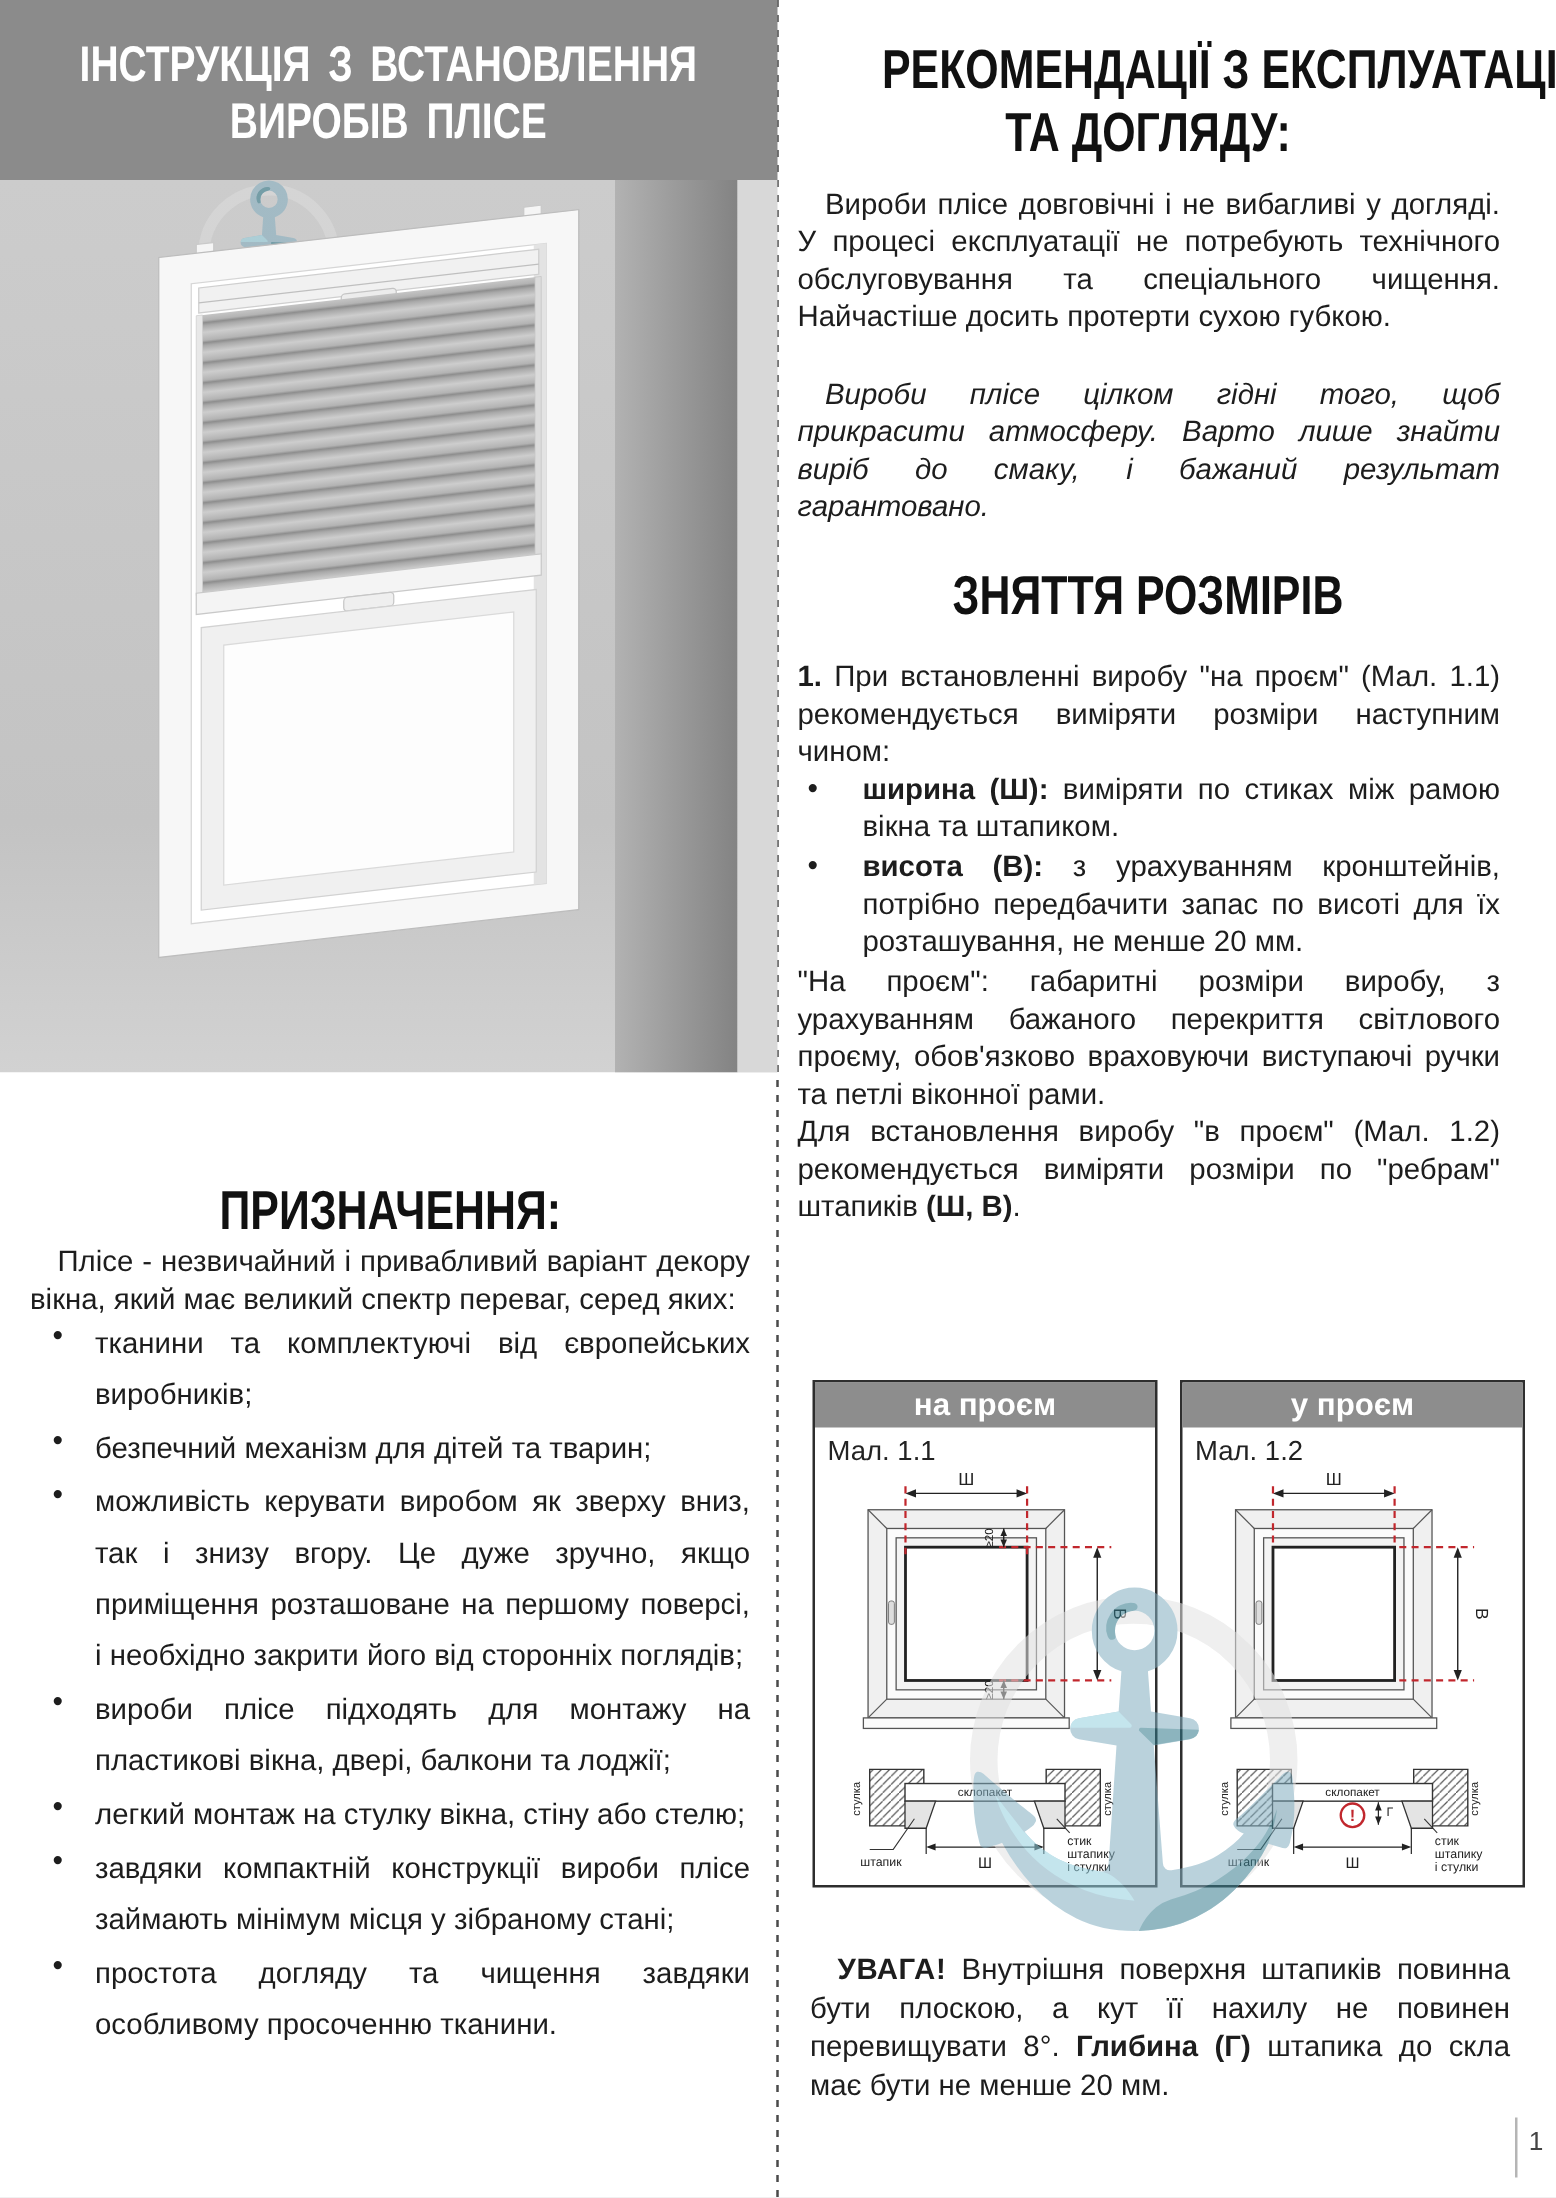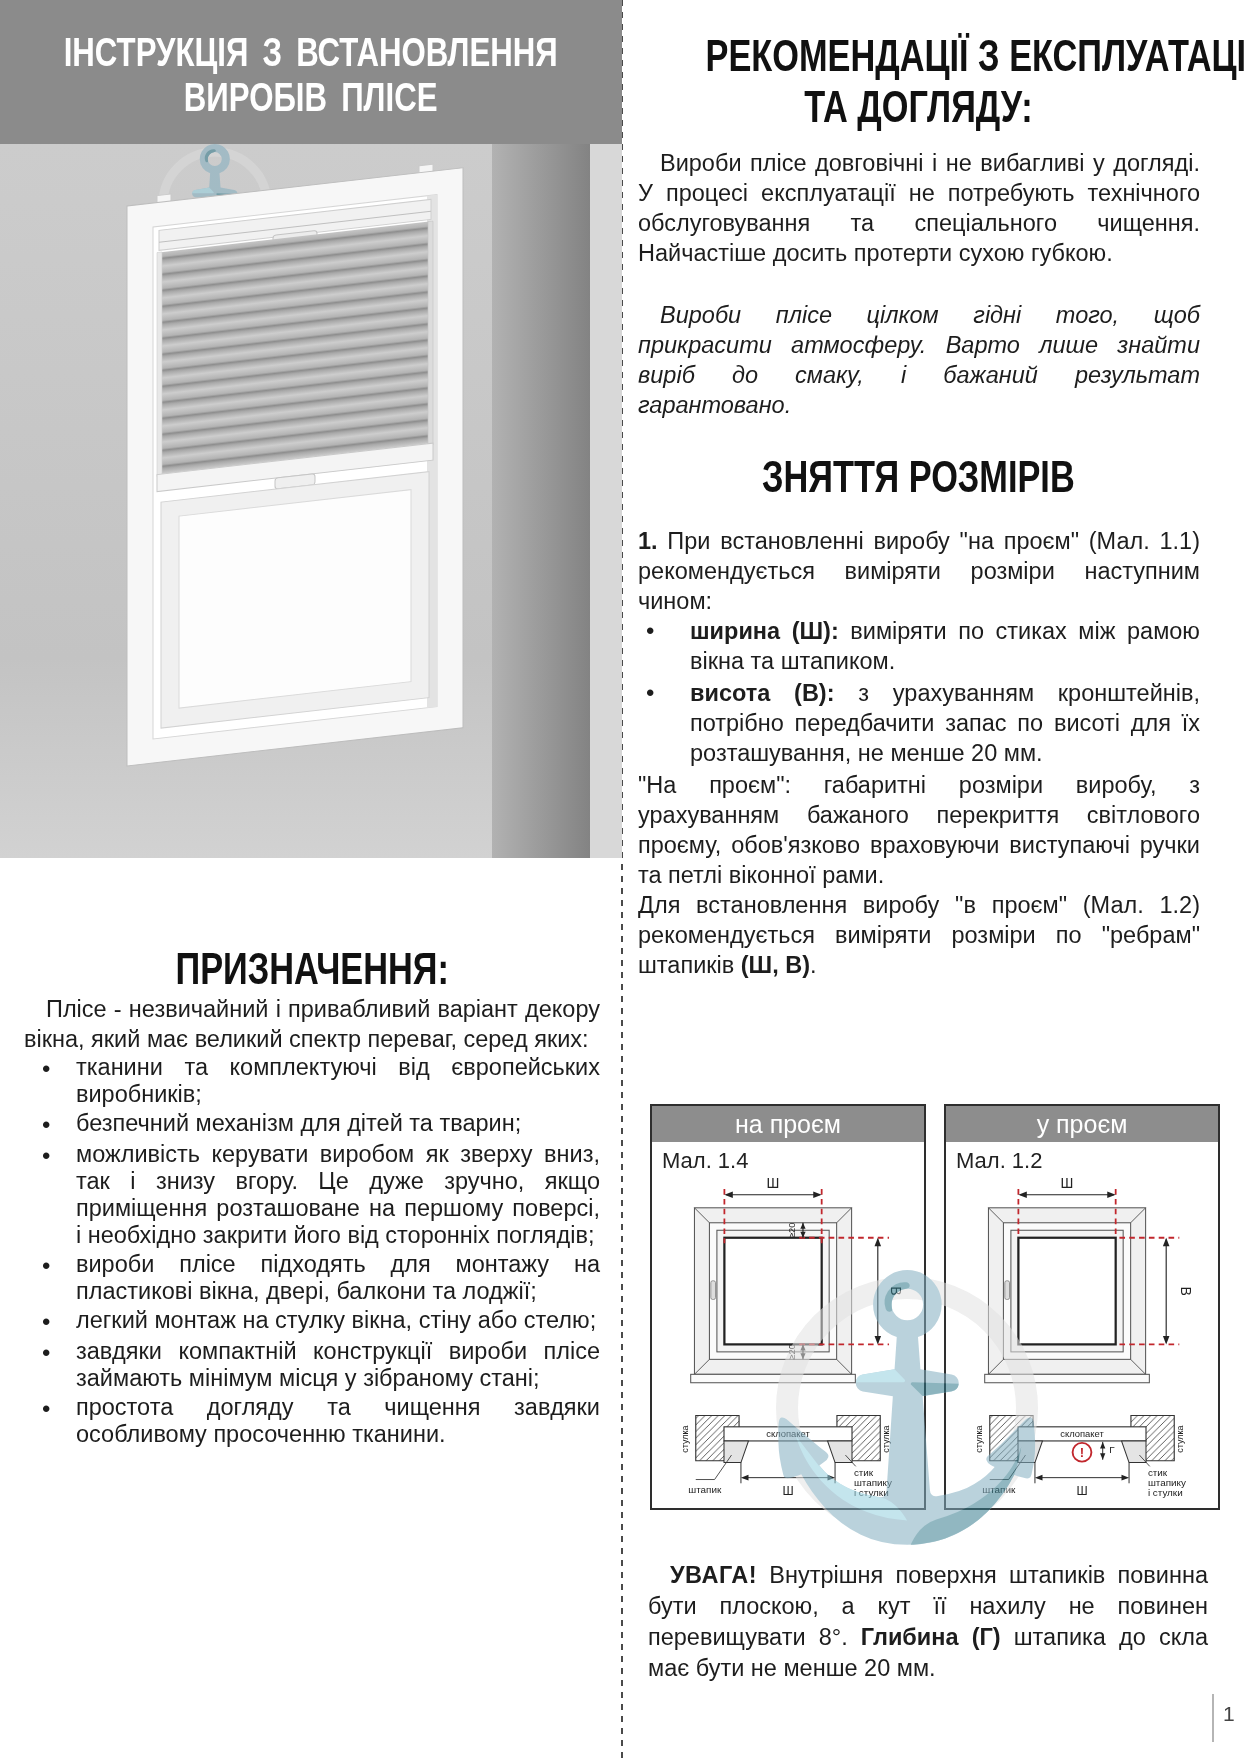--- a/index.html
+++ b/index.html
@@ -25,39 +25,39 @@
   .h-purpose{font-size:44px;}
   .body-text{font-size:23.5px;line-height:30px;text-align:justify;margin:0;}
   .indent{text-indent:22px;}
   .italic{font-style:italic;}
   .b{font-weight:700;}
   .purpose-intro{}
 
   ul.bullets{list-style:none;margin:0;padding:0;}
   .bullet-item{display:grid;grid-template-columns:52px 1fr;margin:0 0 2px 0;}
   .bullet-item::before{content:"\2022";font-size:24px;line-height:29px;padding-left:18px;}
-  .purpose-list .bullet-text{font-size:23.5px;line-height:27px;display:block;text-align:justify;}
+  .purpose-list .bullet-text{font-size:23.5px;line-height:41px;display:block;text-align:justify;}
 
   
   .rc{position:absolute;left:628px;top:30px;width:580px;}
   .rc-h1{font-size:44px;line-height:1.16;margin-bottom:16px;}
   .care-p3{margin-top:32px;}
   .rc-h2{font-size:44px;margin:32px 0 24px 0;}
   .rc-list{margin:2px 0;}
   .rc-list .bullet-text{font-size:23.5px;line-height:30px;display:block;text-align:justify;}
   .rc .body-text{width:562px;margin-left:10px;}
   .rc ul{width:572px;margin-left:0;}
   .rc-list .bullet-item{grid-template-columns:62px 1fr;}
 
   
   .fig-box{position:absolute;top:1104px;width:272px;height:402px;border:2px solid #2e2e2e;
            background:#fff;box-sizing:content-box;z-index:1;}
   .fig-box-1{left:650px;}
   .fig-box-2{left:944px;}
-  .fig-header{height:36px;background:#8d8d8d;color:#fff;font-weight:400;font-size:25px;
+  .fig-header{height:36px;background:#8d8d8d;color:#fff;font-weight:700;font-size:25px;
               display:flex;align-items:center;justify-content:center;}
   .fig-label{font-size:22px;color:#222;padding:6px 10px 2px 10px;}
   .fig-box svg{display:block;width:100%;}
   .win-diagram{height:232px;}
   .cs-diagram{height:96px;}
 
   
   svg text{font-family:"Liberation Sans",sans-serif;fill:#222;}
   .df-wall{fill:#f0f0f0;stroke:#555;stroke-width:1.1;}
   .df-frame{fill:#fbfbfb;stroke:#555;stroke-width:1.1;}
@@ -202,21 +202,21 @@
         </li>
     </ul>
     <p class="body-text">"На проєм": габаритні розміри виробу, з урахуванням бажаного перекриття світлового проєму, обов'язково враховуючи виступаючі ручки та петлі віконної рами.</p>
     <p class="body-text"><span>Для встановлення виробу "в проєм" (Мал. 1.2) рекомендується виміряти розміри по "ребрам" штапиків </span><span class="b">(Ш, В)</span><span>.</span></p>
   </section>
 
   <div class="fig-box fig-box-1">
     <div class="fig-header">
         <span>на проєм</span>
       </div>
-    <div class="fig-label">Мал. 1.4</div>
+    <div class="fig-label">Мал. 1.1</div>
     <svg class="win-diagram" viewBox="0 0 272 248">
       <rect x="36" y="34" width="168" height="178" class="df-wall"></rect>
       <line x1="36" y1="34" x2="52" y2="50" class="df-line"></line>
         <line x1="204" y1="34" x2="188" y2="50" class="df-line"></line>
       <line x1="204" y1="212" x2="188" y2="196" class="df-line"></line>
         <line x1="36" y1="212" x2="52" y2="196" class="df-line"></line>
       <rect x="52" y="50" width="136" height="146" class="df-frame"></rect>
       <rect x="60" y="58" width="120" height="130" class="df-sash"></rect>
       <rect x="68" y="66" width="104" height="114" class="df-glass"></rect>
       <rect x="53.5" y="112" width="5" height="20" rx="2" class="df-handle"></rect>

